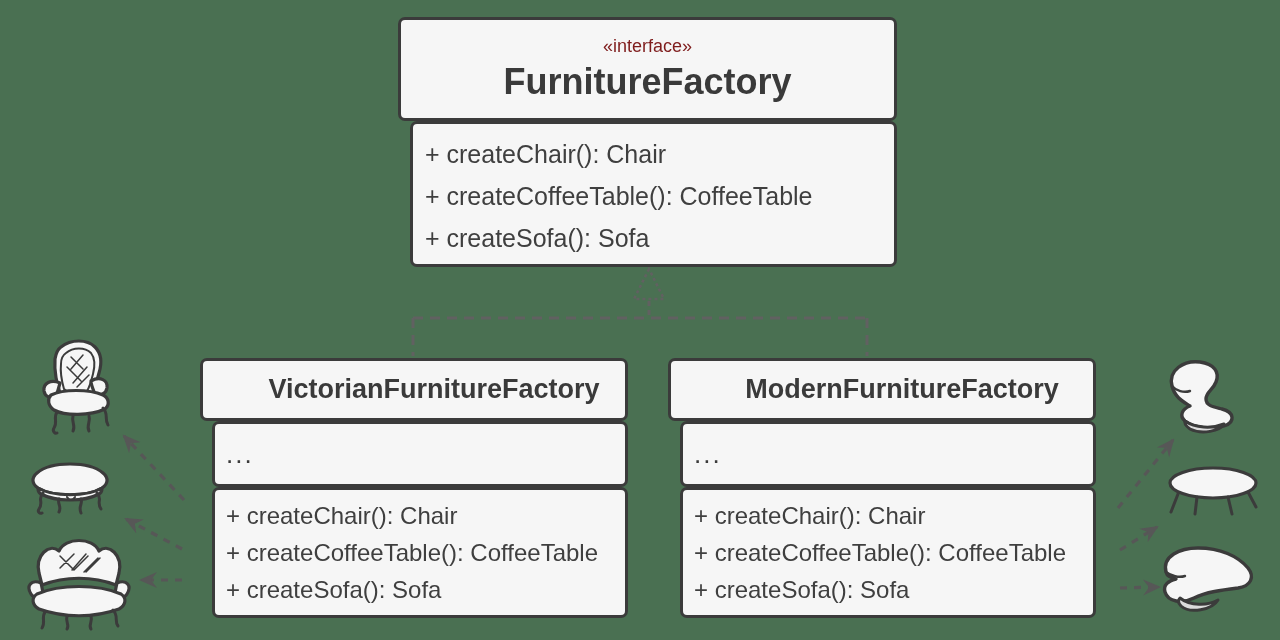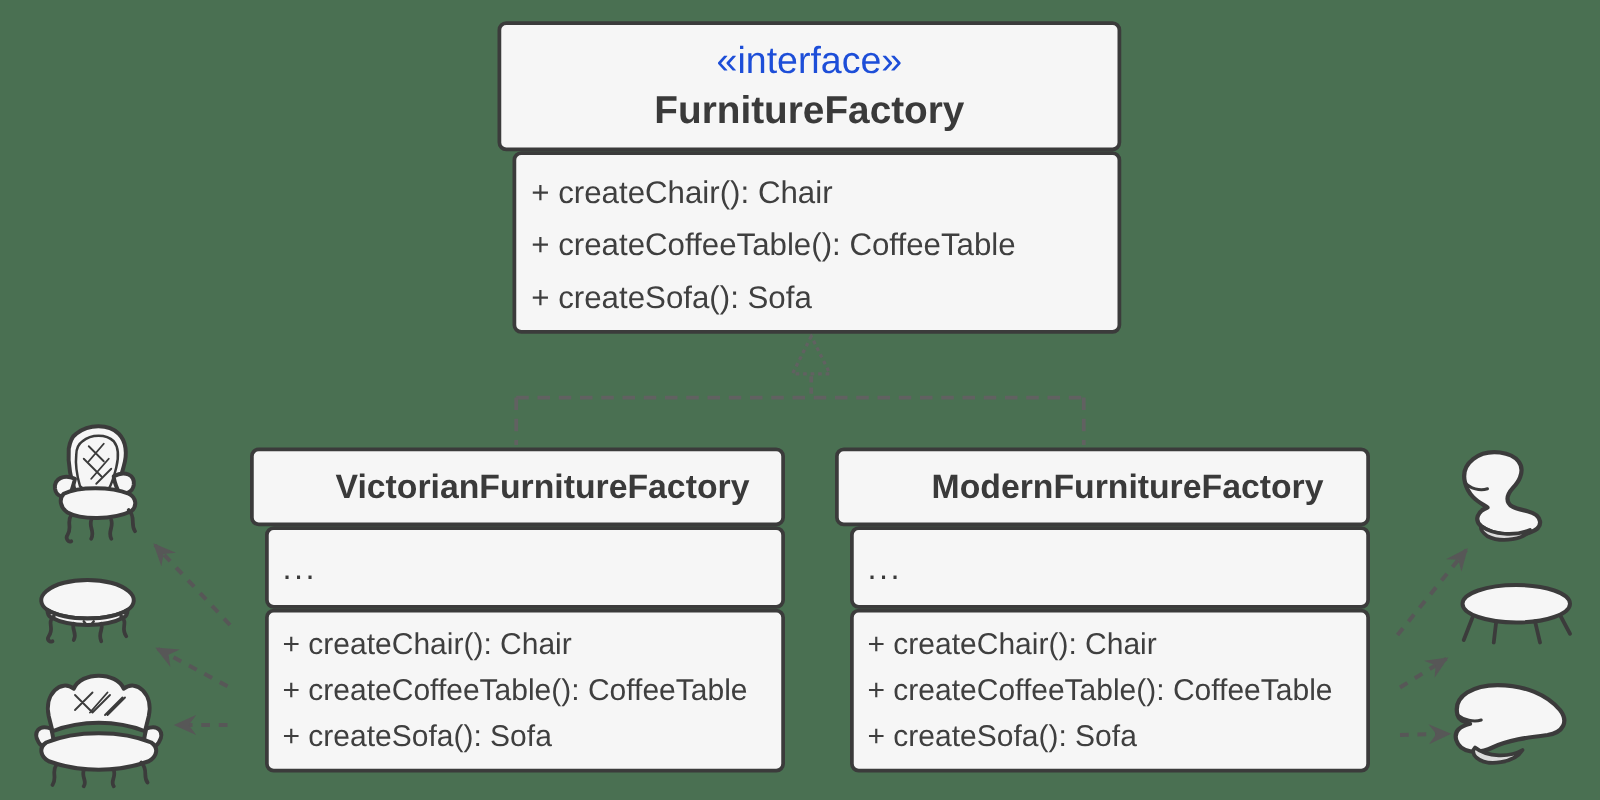--- a/index.html
+++ b/index.html
@@ -12,22 +12,22 @@
   .overlay{position:absolute;left:0;top:0;width:1280px;height:640px;}
   .uml-box{position:absolute;}
   .sec{
     background:#f6f6f6;
     border:3px solid #3b3b3b;
     border-radius:7px;
     box-sizing:border-box;
   }
   .sec + .sec{margin-top:0px;margin-left:12px;}
   .hdr{display:flex;flex-direction:column;align-items:center;justify-content:center;}
-  .stereotype{font-size:30px;color:#1d4ed8;text-align:right;}
-  .iface-name{font-size:31px;font-weight:bold;color:#3a3a3a;margin-top:4px;text-align:center;}
+  .stereotype{font-size:18px;color:#7f1d1d;text-align:right;}
+  .iface-name{font-size:36px;font-weight:bold;color:#3a3a3a;margin-top:4px;text-align:center;}
   .cls-name{font-size:27px;font-weight:bold;color:#3a3a3a;margin-left:40px;}
   .methods{box-sizing:border-box;}
   .methods .m{white-space:nowrap;}
   .if-methods{padding:9px 12px 0 12px;}
   .if-methods .m{font-size:25px;line-height:42px;}
   .sub-methods{padding:7px 11px 0 11px;}
   .sub-methods .m{font-size:24px;line-height:37px;}
   .fields{display:flex;align-items:center;padding-left:11px;font-size:26px;letter-spacing:2px;color:#3a3a3a;}
 </style>
 </head>

